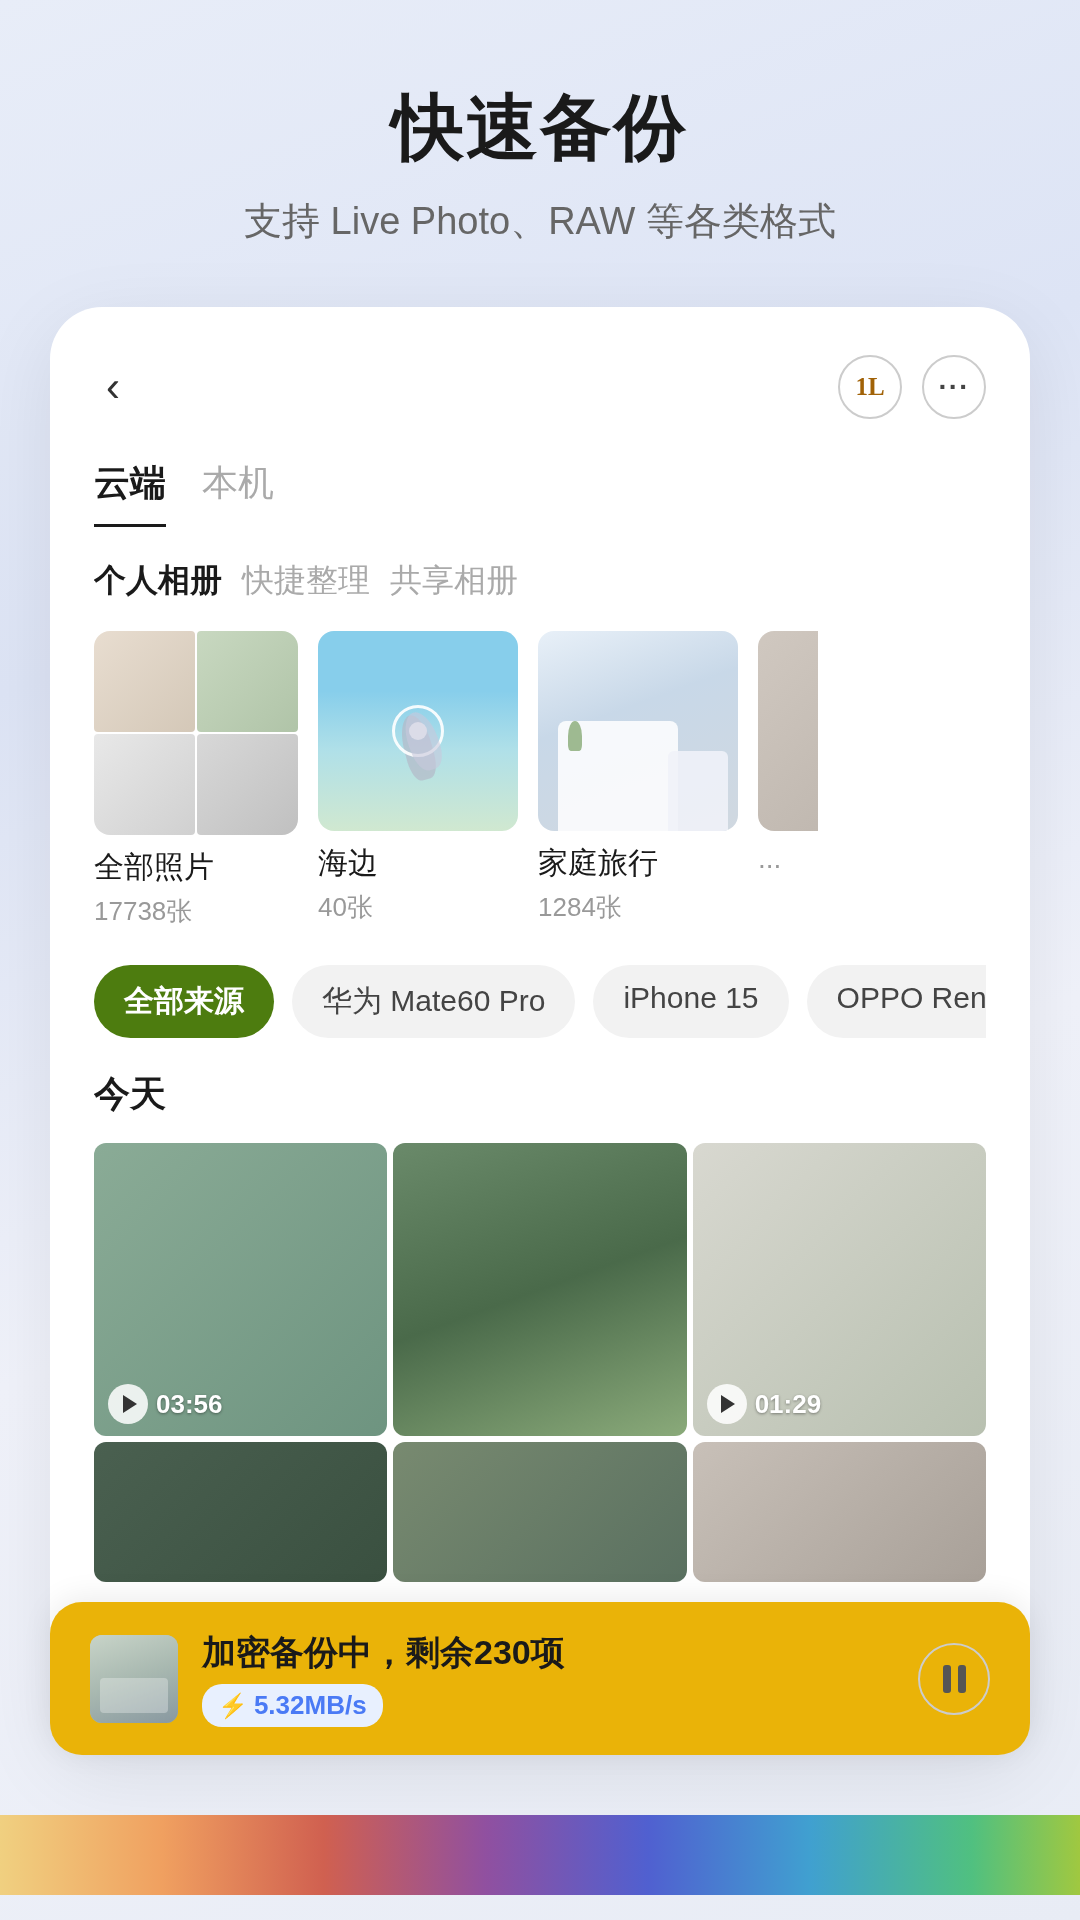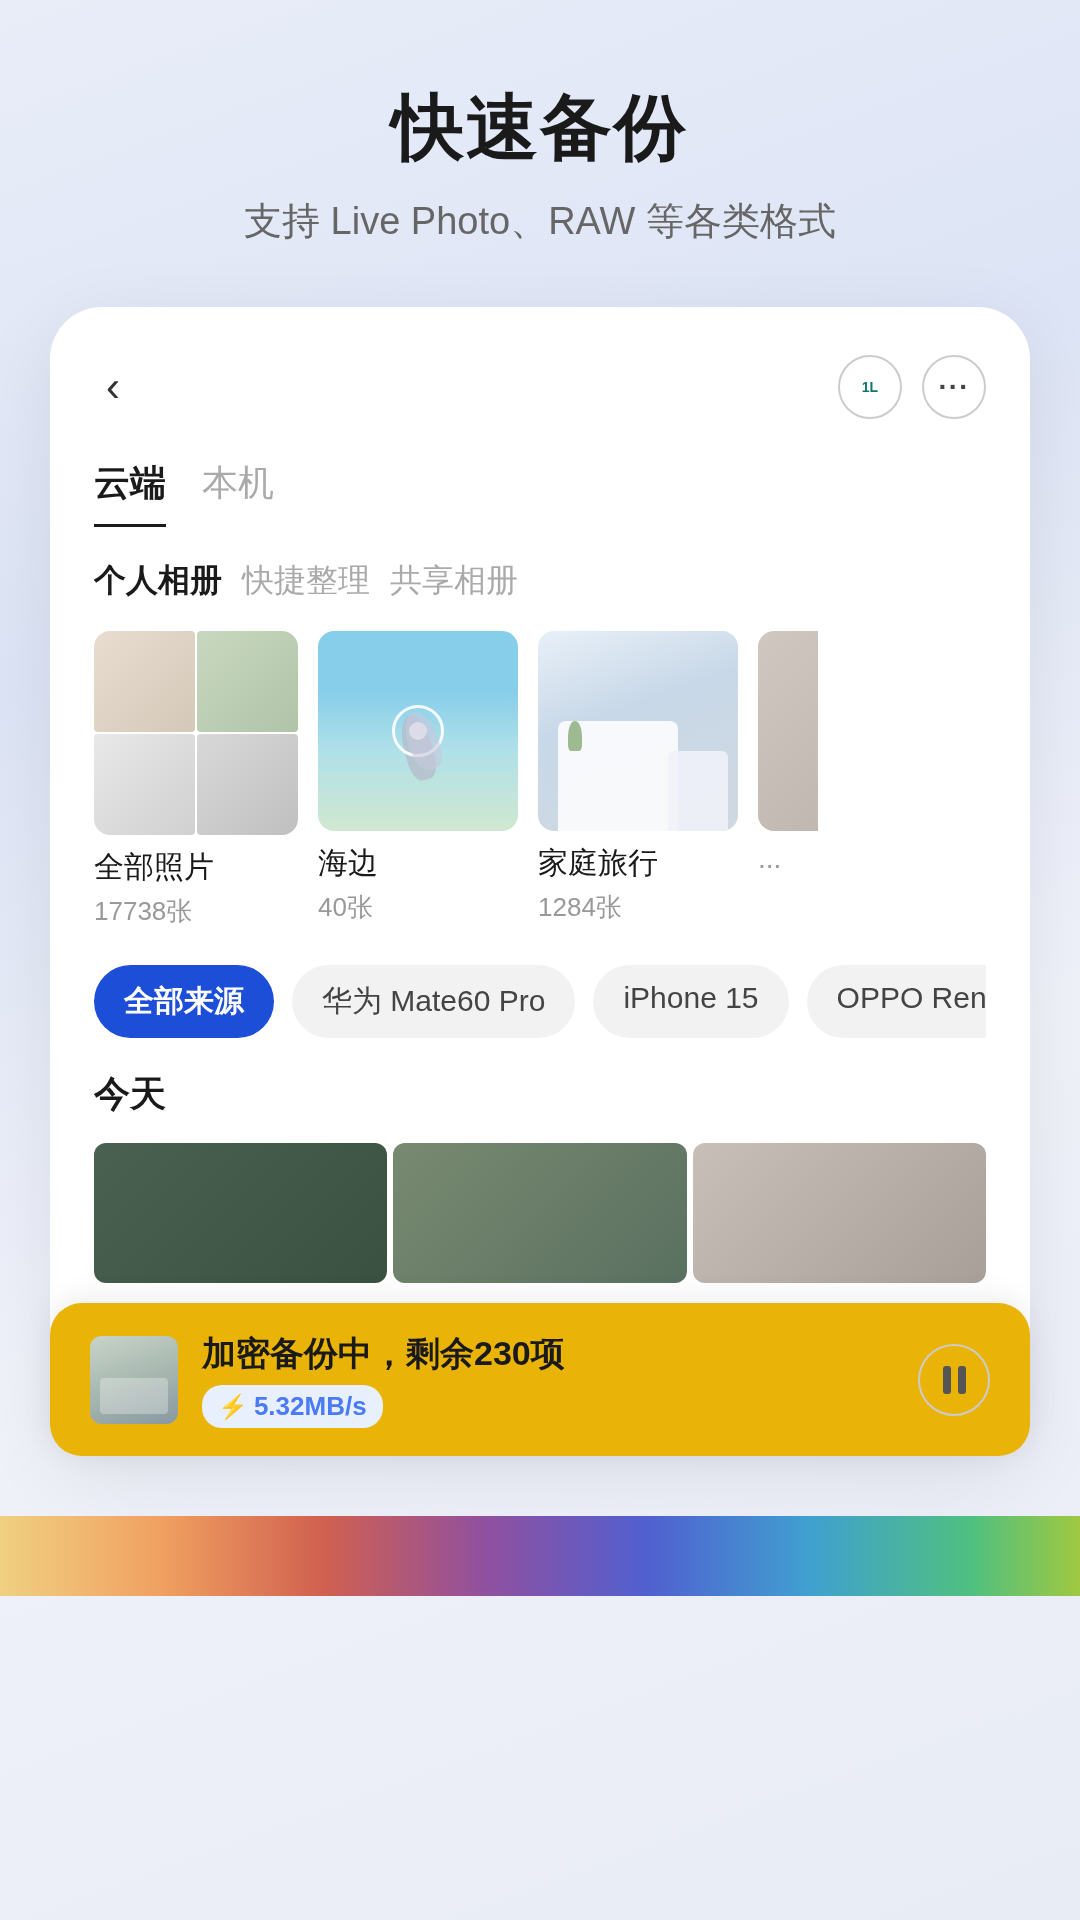--- a/index.html
+++ b/index.html
@@ -64,23 +64,24 @@
       border: 2px solid #ccc;
       border-radius: 50%;
       display: flex;
       align-items: center;
       justify-content: center;
       font-size: 22px;
       color: #444;
       cursor: pointer;
     }
     .icon-circle .il-text {
-      font-size: 14px;
+      font-size: 25px;
       font-weight: 600;
-      color: #0f766e;
+      color: #a16207;
+      font-family: Liberation Serif, serif;
     }
 
     
     .cloud-tabs {
       display: flex;
       gap: 36px;
       margin-bottom: 32px;
     }
     .cloud-tab {
       font-size: 36px;
@@ -191,21 +192,21 @@
       overflow: hidden;
     }
     .chip {
       padding: 16px 30px;
       border-radius: 40px;
       font-size: 30px;
       cursor: pointer;
       white-space: nowrap;
     }
     .chip.active {
-      background: #1d4ed8;
+      background: #4d7c0f;
       color: #fff;
       font-weight: 600;
     }
     .chip.inactive {
       background: #f2f2f2;
       color: #444;
     }
 
     
     .section-title {
@@ -501,20 +502,46 @@
 
     <div class="source-chips">
       <div class="chip active">全部来源</div>
       <div class="chip inactive">华为 Mate60 Pro</div>
       <div class="chip inactive">iPhone 15</div>
       <div class="chip inactive">OPPO Reno</div>
     </div>
 
     <div class="section-title">今天</div>
 
+    <div class="today-grid">
+
+      <div class="today-photo">
+        <div class="today-photo-inner photo-sage"></div>
+        <div class="video-overlay">
+          <div class="play-btn">
+            <div class="play-icon"></div>
+          </div>
+          <span class="video-duration">03:56</span>
+        </div>
+      </div>
+
+      <div class="today-photo">
+        <div class="today-photo-inner photo-leaves"></div>
+      </div>
+
+      <div class="today-photo">
+        <div class="today-photo-inner photo-plant-room"></div>
+        <div class="video-overlay">
+          <div class="play-btn">
+            <div class="play-icon"></div>
+          </div>
+          <span class="video-duration">01:29</span>
+        </div>
+      </div>
+    </div>
 
     <div class="bottom-photos">
       <div class="bottom-photo photo-plant-dark"></div>
       <div class="bottom-photo photo-plant-light"></div>
       <div class="bottom-photo photo-room-art"></div>
     </div>
 
   </div>
 
   <div style="position:relative; margin-top: 20px;">

